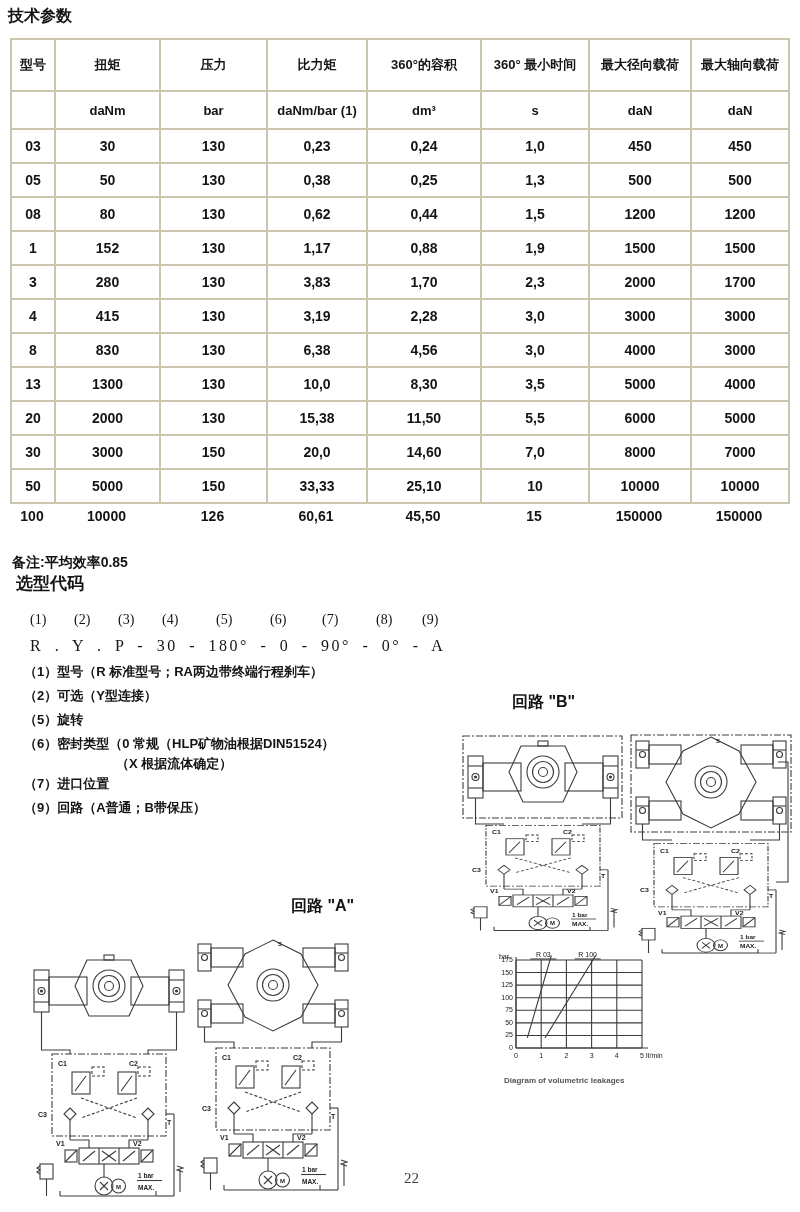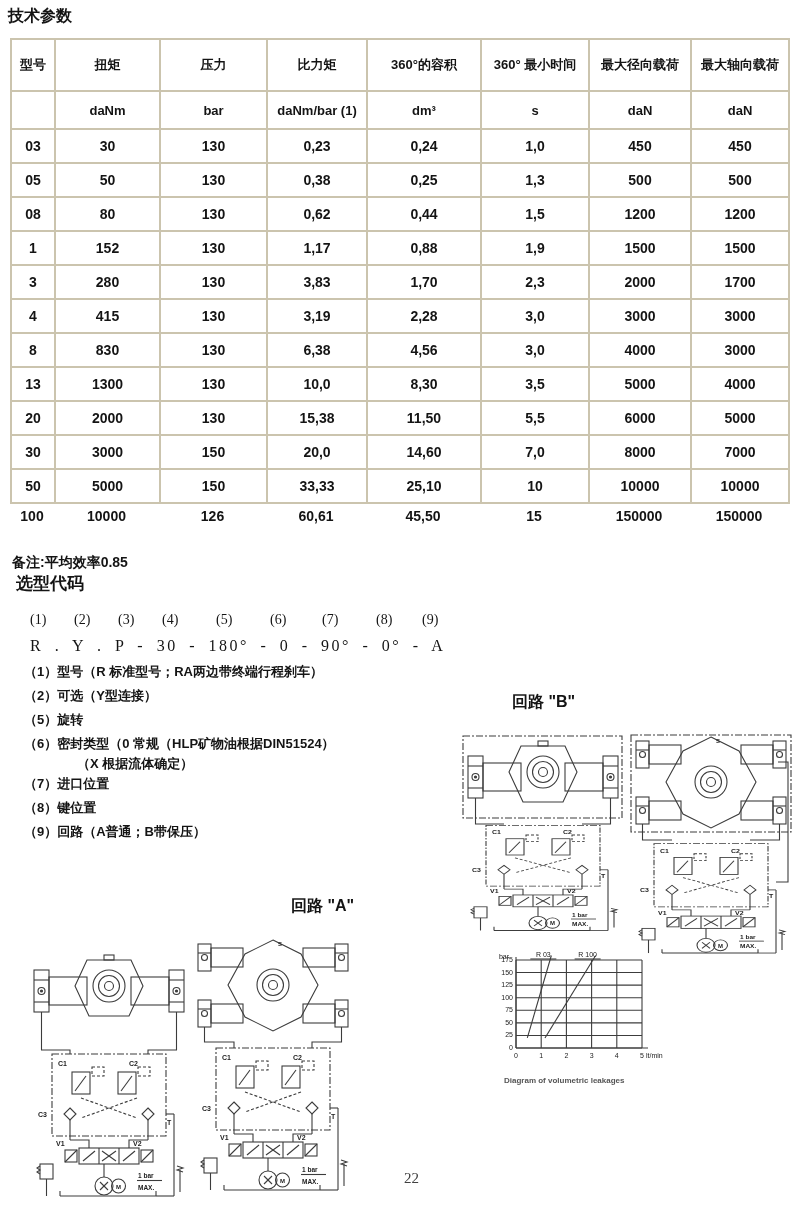--- a/index.html
+++ b/index.html
@@ -15,21 +15,21 @@
   .extra{left:10px;top:508px;width:778px;display:flex;font-size:14px;font-weight:bold;}
   .extra span{display:inline-block;text-align:center;}
   .note{left:12px;top:554px;font-size:14px;font-weight:bold;}
   .sel-h{left:16px;top:572px;font-size:17px;font-weight:bold;margin:0;position:absolute;}
   .markers{left:0;top:612px;width:470px;height:18px;font-family:"Liberation Serif","DejaVu Serif",serif;font-size:14px;}
   .markers span{position:absolute;top:0;}
   .code{left:30px;top:637px;font-family:"Liberation Serif","DejaVu Serif",serif;font-size:16px;
         letter-spacing:2.5px;word-spacing:5px;white-space:nowrap;}
   .items{left:24px;top:664px;width:460px;}
   .items div{font-size:13px;font-weight:bold;line-height:15px;margin-bottom:9px;white-space:nowrap;}
-  .items div.ind{margin-left:53px;margin-top:-4px;margin-bottom:5px;}
+  .items div.ind{margin-left:92px;margin-top:-4px;margin-bottom:5px;}
   .circ-h{font-size:16px;font-weight:bold;margin:0;position:absolute;}
   .circ-b{left:512px;top:692px;}
   .circ-a{left:291px;top:896px;}
   .pageno{left:404px;top:1170px;font-family:"Liberation Serif","DejaVu Serif",serif;font-size:15px;color:#404040;}
   svg line,svg path,svg rect,svg circle,svg polygon,svg polyline{stroke:#3c3c3c;fill:none;stroke-width:1.1;}
   svg .dd{stroke-dasharray:7 2 2 2;}
   svg .ds{stroke-dasharray:3 2;}
   svg .fl{fill:#3c3c3c;}
   svg text{stroke:none;fill:#222;font-size:7px;font-weight:bold;font-family:"Liberation Sans",sans-serif;}
   .cap{font-size:8px;color:#555;margin:4px 0 0 12px;font-weight:bold;}
@@ -304,21 +304,20 @@
       <span style="left: 422px;">(9)</span>
     </div>
   <div class="abs code">R . Y . P - 30 - 180° - 0 - 90° - 0° - A</div>
   <div class="abs items">
       <div>（1）型号（R 标准型号；RA两边带终端行程刹车）</div>
       <div>（2）可选（Y型连接）</div>
       <div>（5）旋转</div>
       <div>（6）密封类型（0 常规（HLP矿物油根据DIN51524）</div>
       <div class="ind">（X 根据流体确定）</div>
       <div>（7）进口位置</div>
-      <div>（8）键位置</div>
       <div>（9）回路（A普通；B带保压）</div>
     </div>
 
   <h3 class="circ-h circ-b">回路 "B"</h3>
   <h3 class="circ-h circ-a">回路 "A"</h3>
 
   <svg class="abs" style="left:460px;top:732px" width="165" height="212" viewBox="0 0 165 212">
     <rect x="3" y="4" width="159" height="82" class="dd"></rect>
     <use href="#act2" x="8" y="8"></use>
     <path d="M15.5,66 V92 H44"></path>

